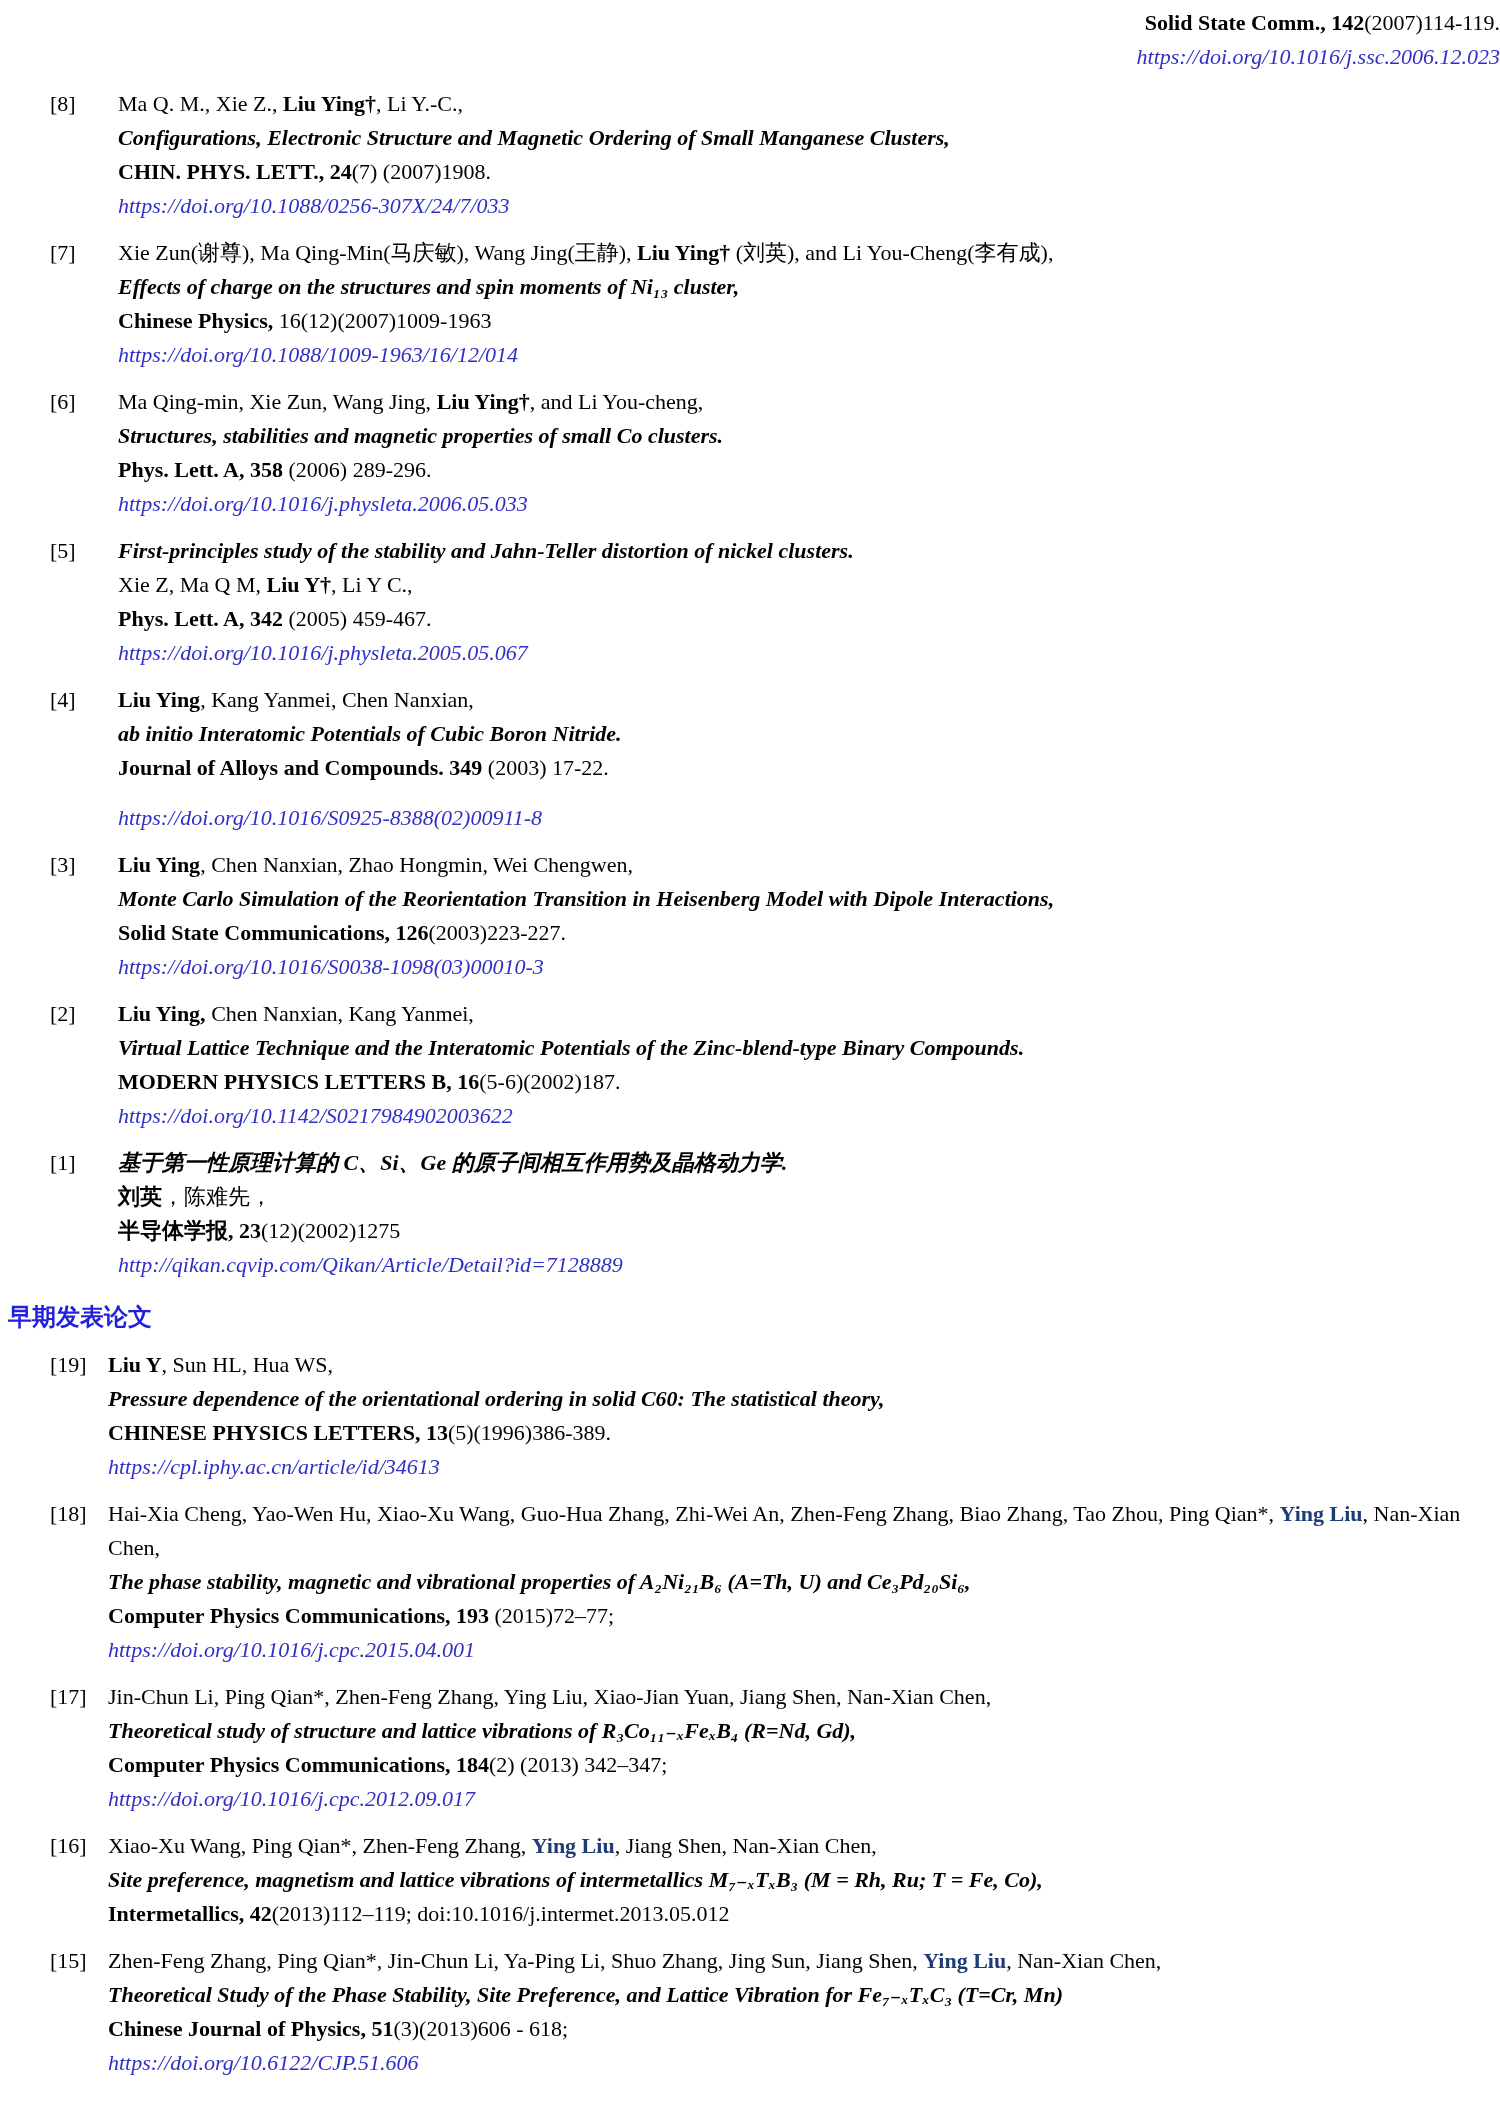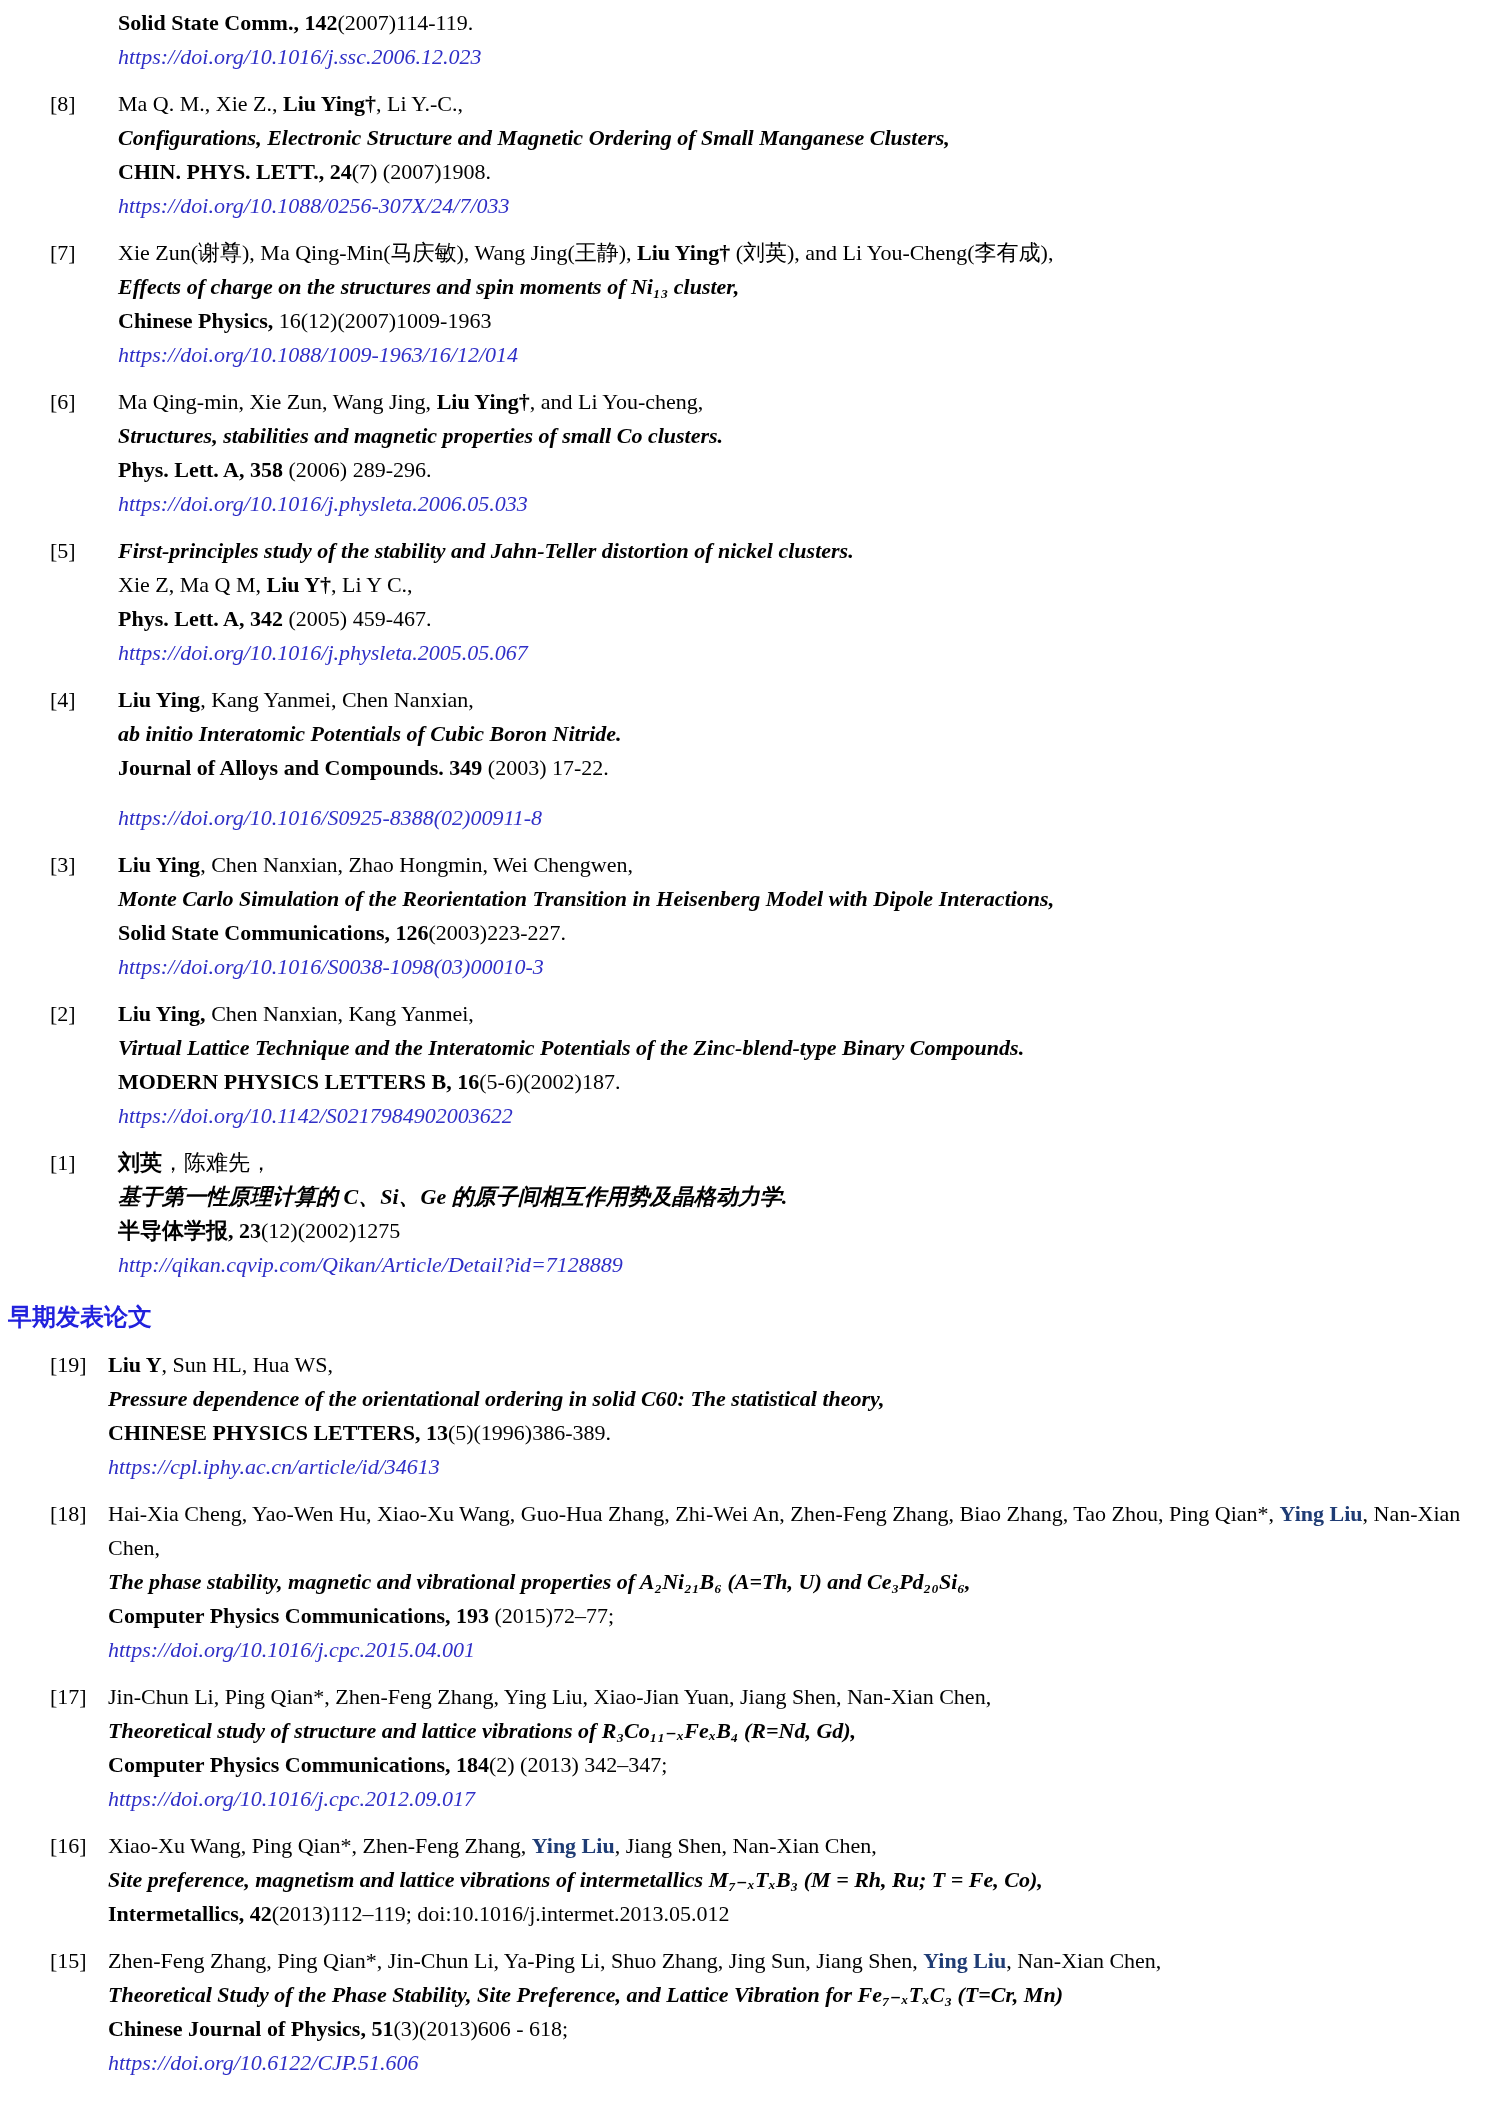--- a/index.html
+++ b/index.html
@@ -15,20 +15,21 @@
     color: #000000;
     font-family: "Liberation Serif", "DejaVu Serif", serif;
     font-size: 22px;
     box-sizing: border-box;
     padding: 6px 0 0 0;
     overflow: hidden;
   }
   .frag {
     margin-left: 118px;
     margin-bottom: 13px;
+    text-align: right;
   }
   .ref-group {
     padding-left: 50px;
   }
   .ref {
     display: flex;
     align-items: flex-start;
     margin-bottom: 13px;
   }
   .g1 .ref-num { width: 68px; }
@@ -143,22 +144,22 @@
         <div class="ref-body">
           <div class="ref-line ref-authors"><span class="s-bold">Liu Ying,</span><span class="s-plain"> Chen Nanxian, Kang Yanmei,</span></div>
           <div class="ref-line ref-title">Virtual Lattice Technique and the Interatomic Potentials of the Zinc-blend-type Binary Compounds.</div>
           <div class="ref-line ref-journal"><span class="s-bold">MODERN PHYSICS LETTERS B, 16</span><span class="s-plain">(5-6)(2002)187.</span></div>
           <a class="ref-line ref-url">https://doi.org/10.1142/S0217984902003622</a>
         </div>
       </div>
       <div class="ref">
         <span class="ref-num">[1]</span>
         <div class="ref-body">
+          <div class="ref-line ref-title">基于第一性原理计算的 C、Si、Ge 的原子间相互作用势及晶格动力学.</div>
           <div class="ref-line ref-authors"><span class="s-bold">刘英</span><span class="s-plain">，陈难先，</span></div>
-          <div class="ref-line ref-title">基于第一性原理计算的 C、Si、Ge 的原子间相互作用势及晶格动力学.</div>
           <div class="ref-line ref-journal"><span class="s-bold">半导体学报, 23</span><span class="s-plain">(12)(2002)1275</span></div>
           <a class="ref-line ref-url">http://qikan.cqvip.com/Qikan/Article/Detail?id=7128889</a>
         </div>
       </div>
     </div>
 
   <h2 class="section-heading">早期发表论文</h2>
 
   <div class="ref-group g2" id="refs-early">
       <div class="ref">

